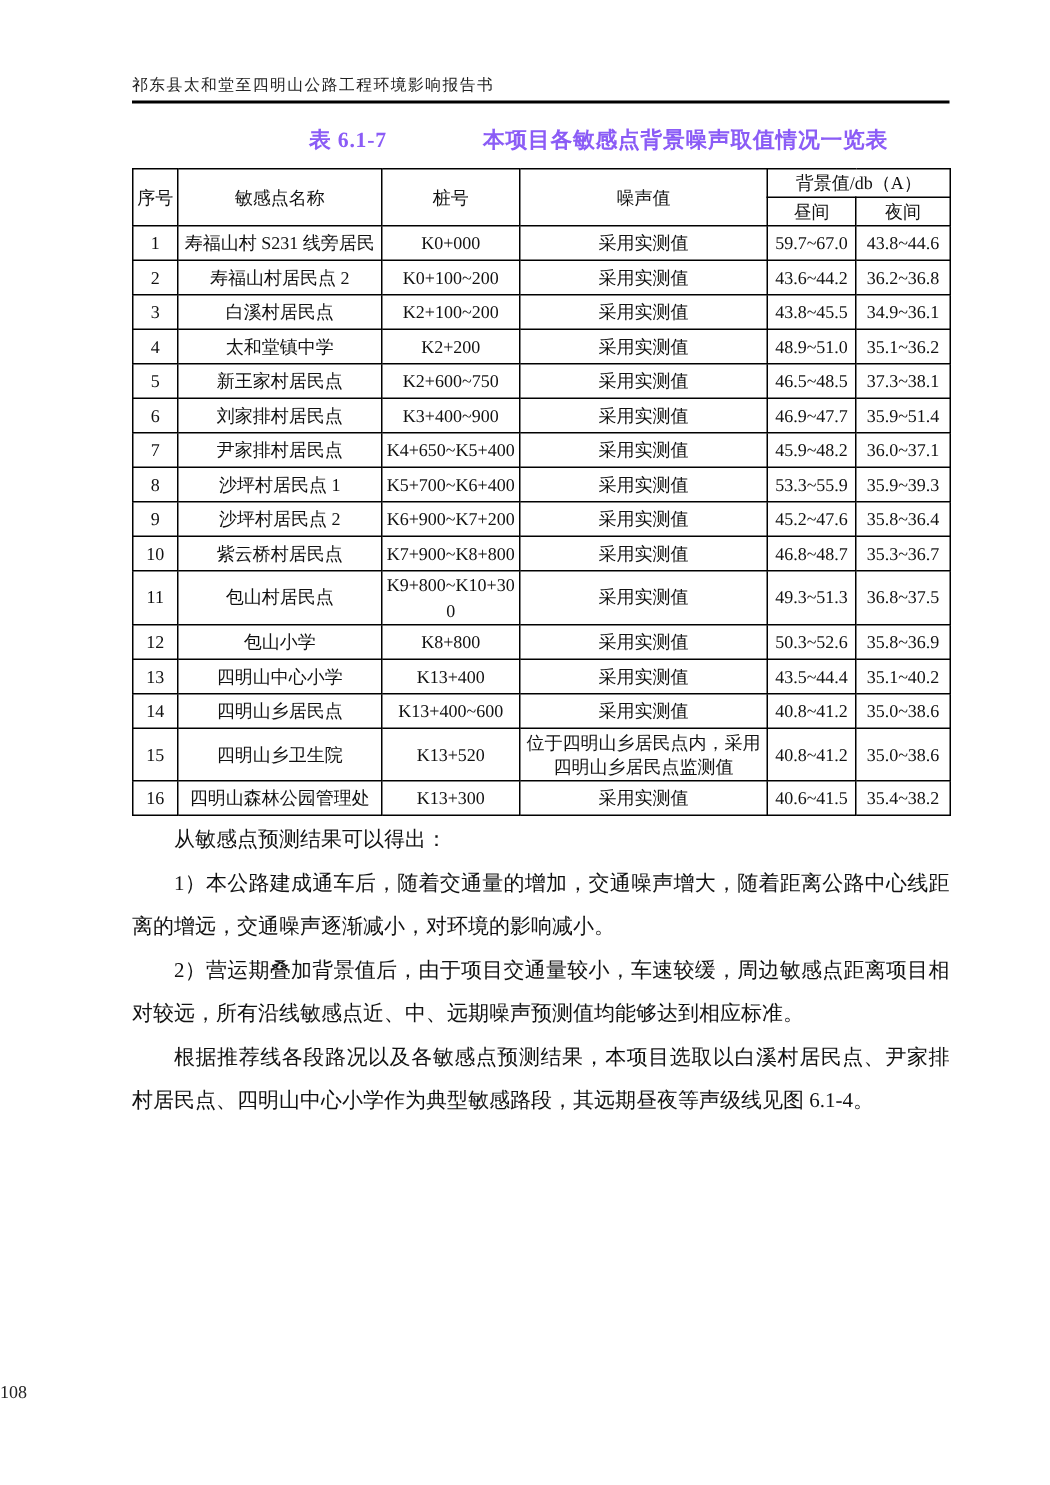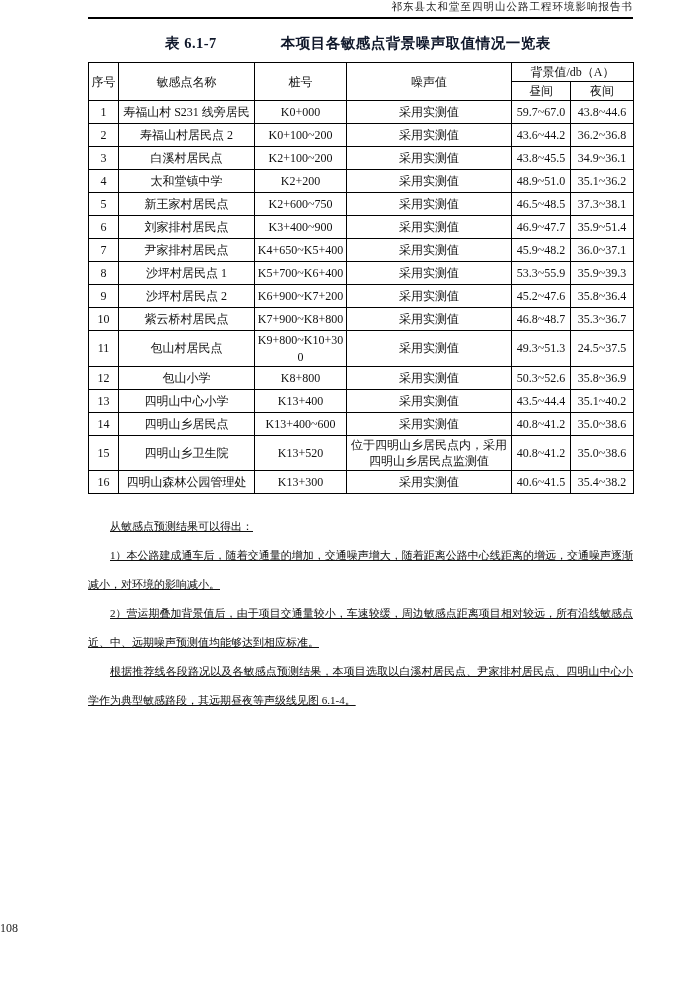--- a/index.html
+++ b/index.html
@@ -11,39 +11,40 @@
     margin: 0 auto;
     background: #fff;
     color: #1a1a1a;
     font-family: "Liberation Serif", "DejaVu Serif", serif;
     overflow: hidden;
   }
   .content { width: 545px; margin: 0 auto 0 88px; }
 
   
   .doc-header {
-    text-align: right;
+    padding-top: 50px;
     font-size: 10.5px;
     letter-spacing: 1px;
     color: #222;
   }
   .header-rule {
     margin-top: 3px;
     border-bottom: 2px solid #000;
     height: 0;
   }
 
   
   .table-caption {
     display: flex;
     align-items: baseline;
     margin-top: 15px;
     font-weight: bold;
     font-size: 14.5px;
-    color: #0f172a;
+    color: #8b5cf6;
+    justify-content: center;
   }
   .table-caption .tbl-label { margin-left: 77px; letter-spacing: 0.5px; }
   .table-caption .tbl-title { margin-left: 64px; letter-spacing: 0.5px; }
 
   
   table.noise-table {
     margin-top: 9px;
     width: 545px;
     border-collapse: collapse;
     table-layout: fixed;
@@ -66,26 +67,25 @@
   table.noise-table .col-noise { width: 165px; }
   table.noise-table .col-day   { width: 59px; }
   table.noise-table .col-night { width: 63px; }
   table.noise-table td.col-name { white-space: nowrap; padding: 1px 1px; margin-left: 24px; }
   table.noise-table td.col-pile { word-break: break-all; }
   table.noise-table td.col-day, table.noise-table td.col-night { white-space: nowrap; }
   th.h-seq { line-height: 1.25; }
 
   
   .body-text {
-    margin-top: 18px;
-    font-size: 11px;
+    margin-top: 2px;
+    font-size: 14px;
     line-height: 29px;
     text-align: justify;
     color: #111;
-    text-decoration: underline;
   }
   .body-text p { text-indent: 2em; }
 
   
   .page-number {
     position: absolute;
     left: 0;
     top: 921px;
     width: 100%;
     text-align: left;
@@ -209,21 +209,21 @@
             <td class="col-noise">采用实测值</td>
             <td class="col-day">46.8~48.7</td>
             <td class="col-night">35.3~36.7</td>
           </tr>
           <tr>
             <td class="col-seq">11</td>
             <td class="col-name">包山村居民点</td>
             <td class="col-pile">K9+800~K10+300</td>
             <td class="col-noise">采用实测值</td>
             <td class="col-day">49.3~51.3</td>
-            <td class="col-night">24.5~37.5</td>
+            <td class="col-night">36.8~37.5</td>
           </tr>
           <tr>
             <td class="col-seq">12</td>
             <td class="col-name">包山小学</td>
             <td class="col-pile">K8+800</td>
             <td class="col-noise">采用实测值</td>
             <td class="col-day">50.3~52.6</td>
             <td class="col-night">35.8~36.9</td>
           </tr>
           <tr>

